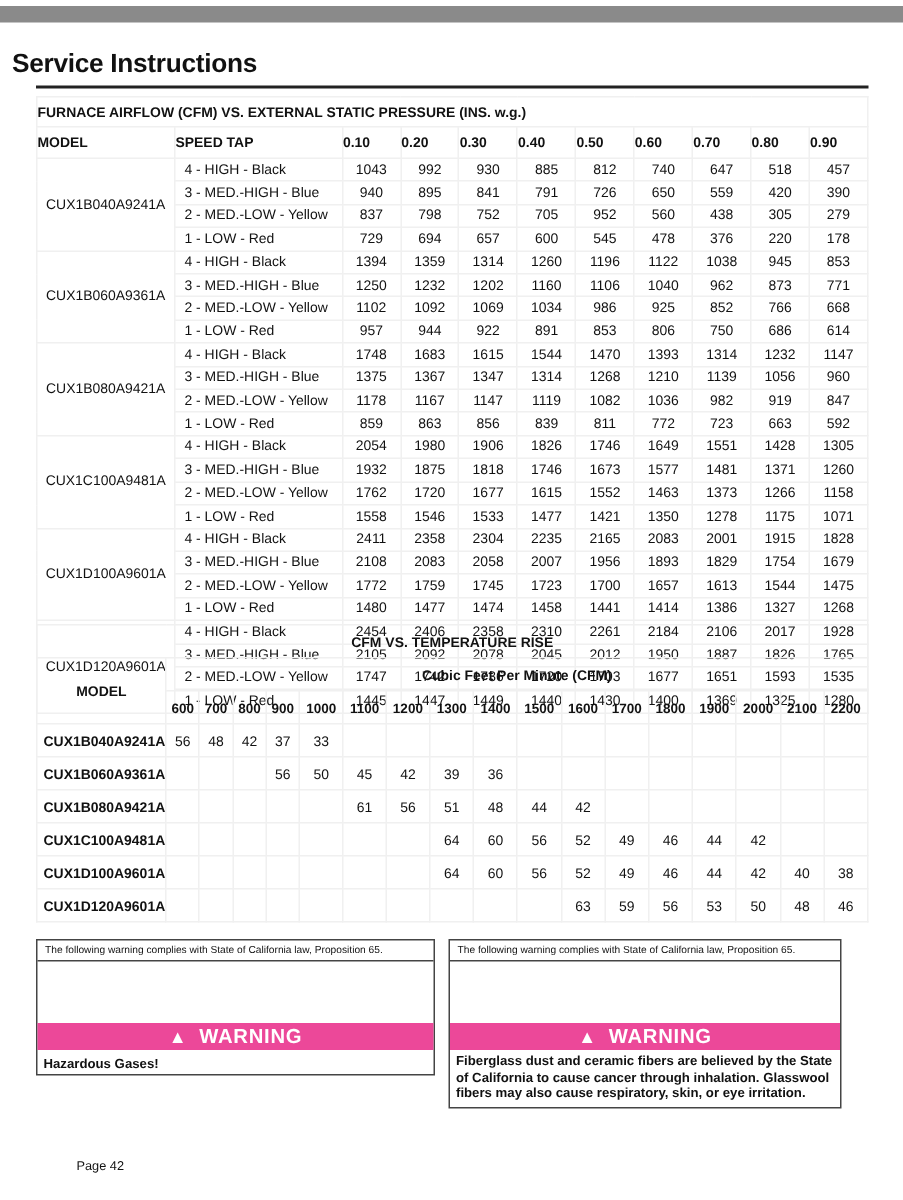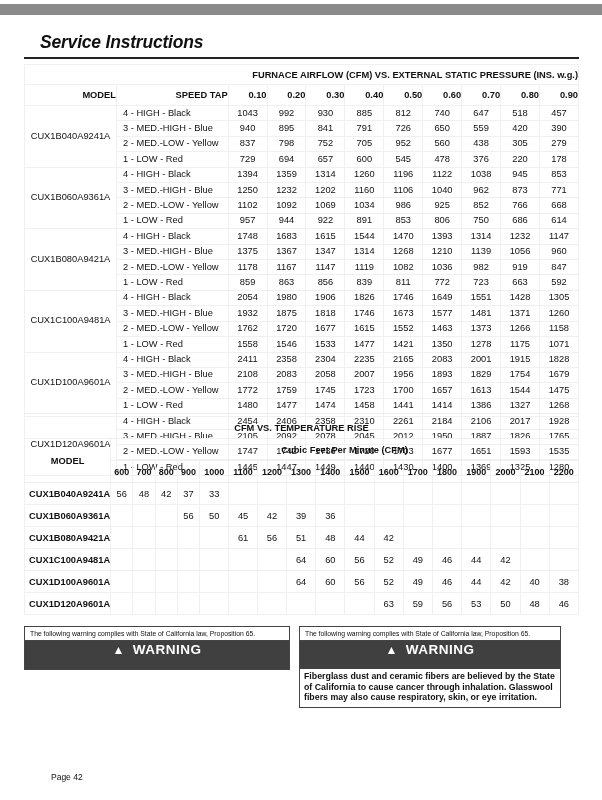--- a/index.html
+++ b/index.html
@@ -1,44 +1,44 @@
 <!DOCTYPE html>
 <html><head>
 <meta charset="utf-8">
 <style>
   * { box-sizing: border-box; margin: 0; padding: 0; }
   body { width: 602px; height: 800px; background: #fff; font-family: "Liberation Sans", sans-serif; color: #111; position: relative; overflow: hidden; }
   .topbar { position: absolute; left: 0; top: 4px; width: 602px; height: 11px; background: #8a8a8a; }
-  .title { position: absolute; left: 40px; top: 32px; font-size: 17.5px; font-weight: bold; font-style: italic; letter-spacing: -0.2px; }
+  .title { position: absolute; left: 8px; top: 32px; font-size: 17.5px; font-weight: bold; letter-spacing: -0.2px; }
   .title-rule { position: absolute; left: 24px; top: 57px; width: 555px; height: 1.5px; background: #222; }
 
   table { border-collapse: collapse; font-size: 9.3px; }
   td, th { border: 1px solid #f0f0f0; }
 
   #airflow { position: absolute; left: 24px; top: 64px; width: 555px; }
-  #airflow th { font-weight: bold; height: 21px; text-align: right; }
+  #airflow th { font-weight: bold; height: 21px; text-align: left; }
   #airflow .caption-row th { height: 20px; }
   #airflow td { text-align: center; line-height: 11.4px; padding: 1.5px 0; vertical-align: middle; }
   #airflow td.model { width: 92px; }
   #airflow td.tap { text-align: left; padding-left: 6px; width: 112px; margin-top: 48px; }
   #airflow td.num { width: 39px; }
 
   #rise { position: absolute; left: 24px; top: 416px; width: 555px; border-radius: 23px; }
   #rise th { font-weight: bold; text-align: center; }
   #rise .cap th { height: 22px; }
   #rise .sub th { height: 22px; }
   #rise .hdr th { height: 22px; font-size: 9px; }
   #rise td { height: 22px; text-align: center; font-size: 9.3px; }
   #rise td.model { text-align: left; font-weight: bold; padding-left: 4px; width: 86px; }
 
   .warn { position: absolute; top: 626px; width: 266px; border: 1px solid #444; }
   .warn.left { left: 24px; }
   .warn.right { left: 299px; width: 262px; }
   .warn .note { font-size: 6.8px; padding: 3px 5px 3px 5px; height: 14px; border-bottom: 1px solid #444; }
-  .warn .band { background: #404040; color: #fff; font-weight: bold; font-size: 13.5px; text-align: center; height: 28px; line-height: 18px; letter-spacing: 0.5px; }
+  .warn .band { background: #ec4899; color: #fff; font-weight: bold; font-size: 13.5px; text-align: center; height: 18px; line-height: 18px; letter-spacing: 0.5px; margin-top: 41px; }
   .warn .band .tri { display: inline-block; margin-right: 8px; font-size: 12px; }
   .warn .head { font-weight: bold; font-size: 8.8px; padding: 4px 4px 2px 4px; }
   .warn .body { font-weight: bold; font-size: 8.8px; line-height: 10.6px; padding: 2px 4px 4px 4px; }
 
   .footer-left { position: absolute; left: 24px; top: 772px; font-size: 8.5px; margin-left: 27px; }
   .footer-right { position: absolute; right: 40px; top: 772px; font-size: 10px; margin-top: 40px; }
 </style>
 </head>
 <body>
 
@@ -514,20 +514,21 @@
         <td>46</td>
       </tr>
     </tbody>
 </table>
 
 <div class="warn left">
   <div class="note">The following warning complies with State of California law, Proposition 65.</div>
   <div class="band">
     <span class="tri">▲</span><span>WARNING</span>
   </div>
+  <div class="head">Hazardous Gases!</div>
 </div>
 
 <div class="warn right">
   <div class="note">The following warning complies with State of California law, Proposition 65.</div>
   <div class="band">
     <span class="tri">▲</span><span>WARNING</span>
   </div>
   <div class="body">Fiberglass dust and ceramic fibers are believed by the State of California to cause cancer through inhalation. Glasswool fibers may also cause respiratory, skin, or eye irritation.</div>
 </div>
 

